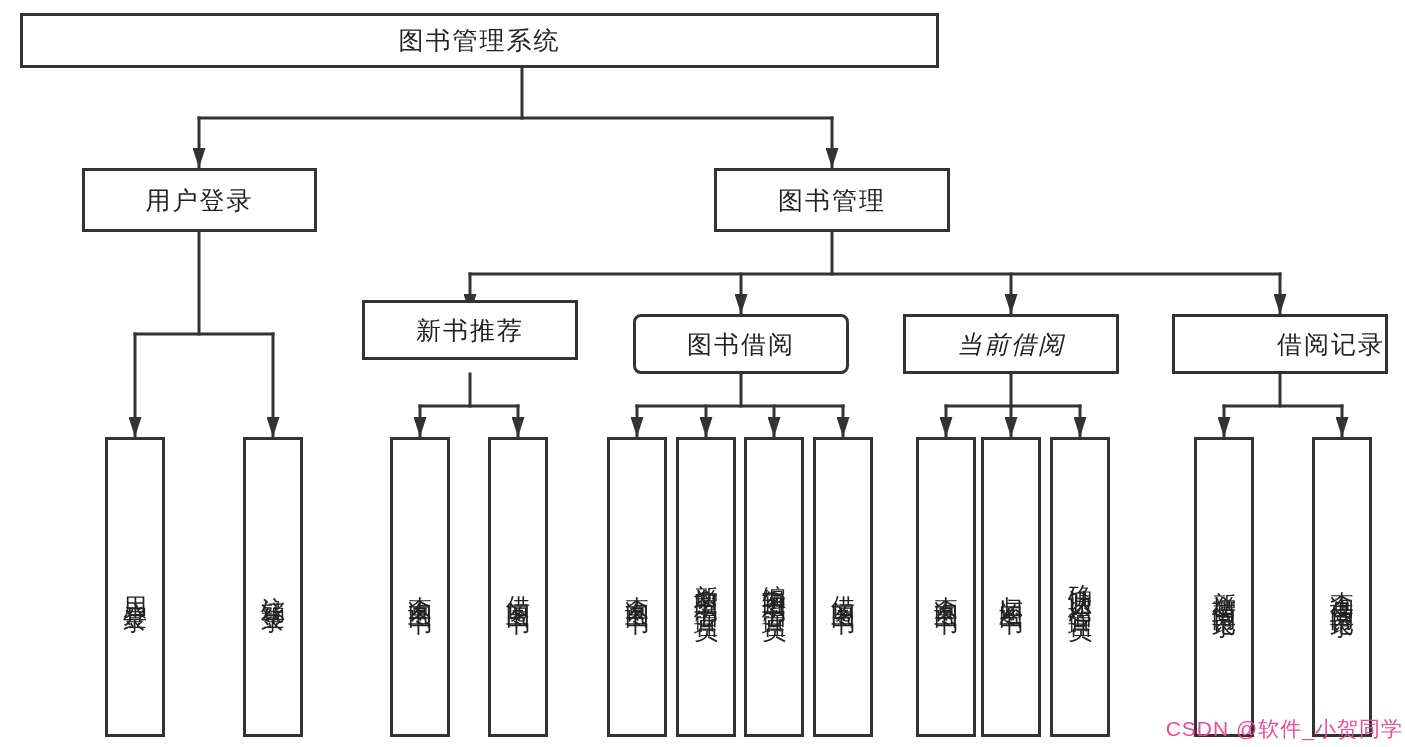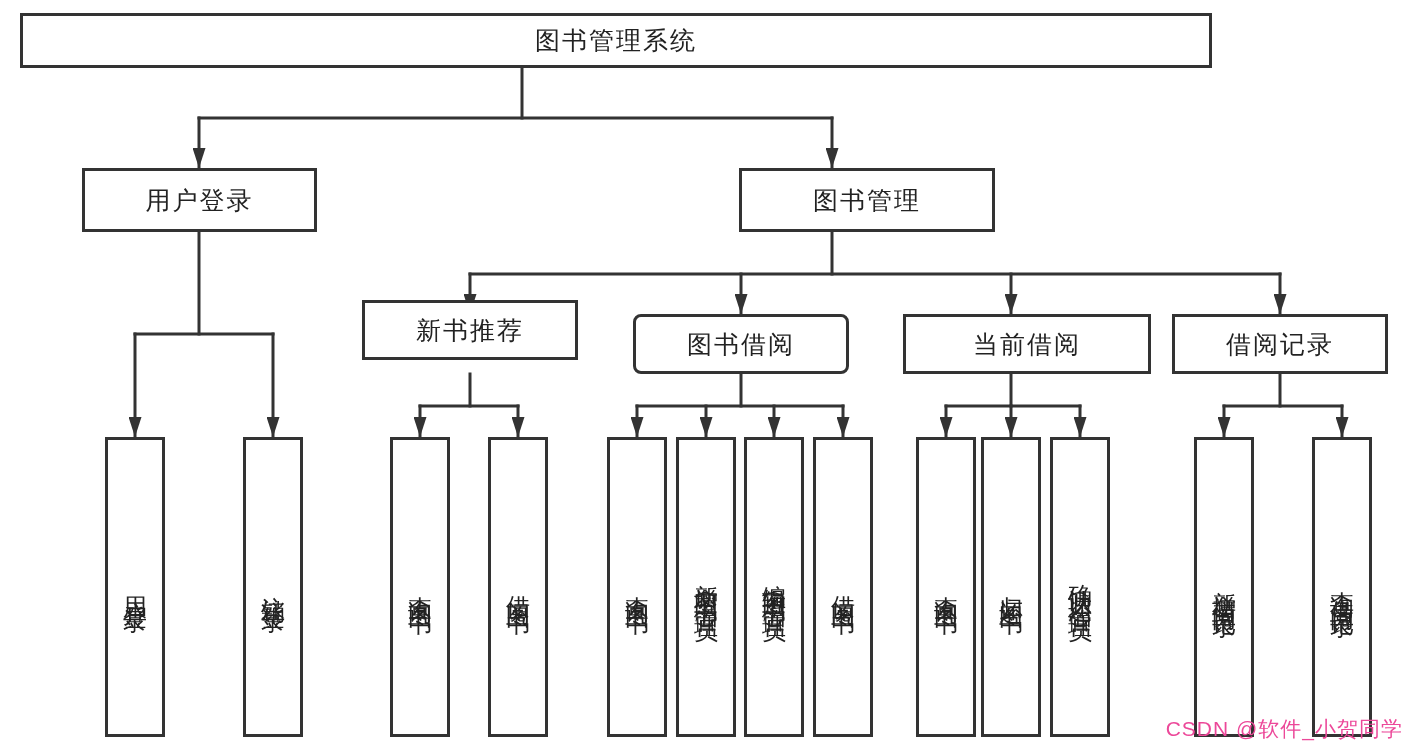--- a/index.html
+++ b/index.html
@@ -100,41 +100,41 @@
       <path d="M1011,406 L1011,436" marker-end="url(#arrow)"></path>
       <path d="M1080,406 L1080,436" marker-end="url(#arrow)"></path>
 
       <path d="M1280,374 L1280,406"></path>
       <path d="M1224,406 L1342,406"></path>
       <path d="M1224,406 L1224,436" marker-end="url(#arrow)"></path>
       <path d="M1342,406 L1342,436" marker-end="url(#arrow)"></path>
     </g>
   </svg>
 
-  <div class="node" style="left:20px; top:13px; width:1192px; height:55px;">
+  <div class="node" style="left:20px; top:13px; width:919px; height:55px;">
     <span class="h-label">图书管理系统</span>
   </div>
 
   <div class="node" style="left:82px; top:168px; width:235px; height:64px;">
     <span class="h-label">用户登录</span>
   </div>
-  <div class="node" style="left:714px; top:168px; width:256px; height:64px;margin-left:25px;">
+  <div class="node" style="left:714px; top:168px; width:236px; height:64px;">
     <span class="h-label">图书管理</span>
   </div>
 
   <div class="node" style="left:362px; top:300px; width:216px; height:60px;">
     <span class="h-label">新书推荐</span>
   </div>
   <div class="node" style="left:633px; top:314px; width:216px; height:60px;border-radius:8px;">
     <span class="h-label">图书借阅</span>
   </div>
-  <div class="node" style="left:903px; top:314px; width:248px; height:60px;">
+  <div class="node" style="left:903px; top:314px; width:216px; height:60px;font-style:italic;">
     <span class="h-label">当前借阅</span>
   </div>
-  <div class="node" style="left:1172px; top:314px; width:216px; height:60px;">
+  <div class="node" style="left:1172px; top:314px; width:216px; height:60px;justify-content:flex-end;">
     <span class="h-label">借阅记录</span>
   </div>
 
   <div class="node" style="left:105px; top:437px; width:60px; height:300px;">
     <span class="v-label">用户登录</span>
   </div>
   <div class="node" style="left:243px; top:437px; width:60px; height:300px;">
     <span class="v-label">注销登录</span>
   </div>
 

